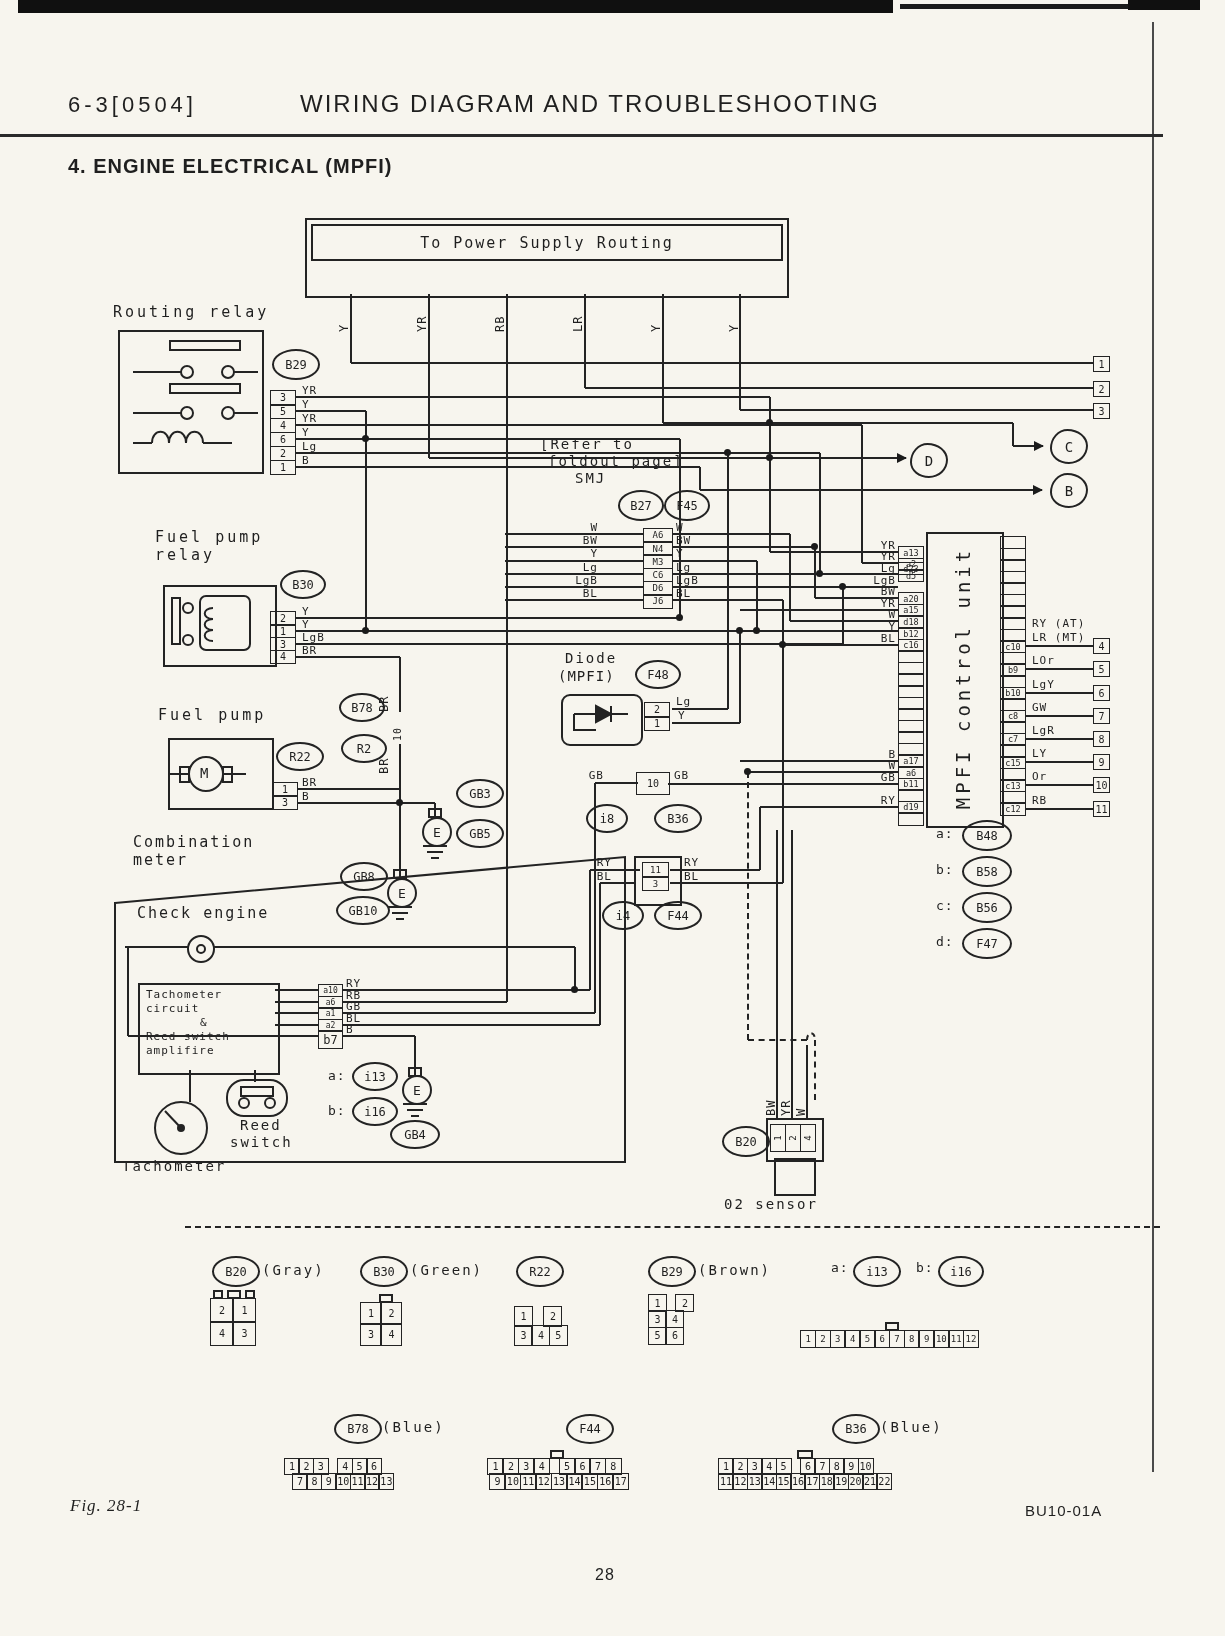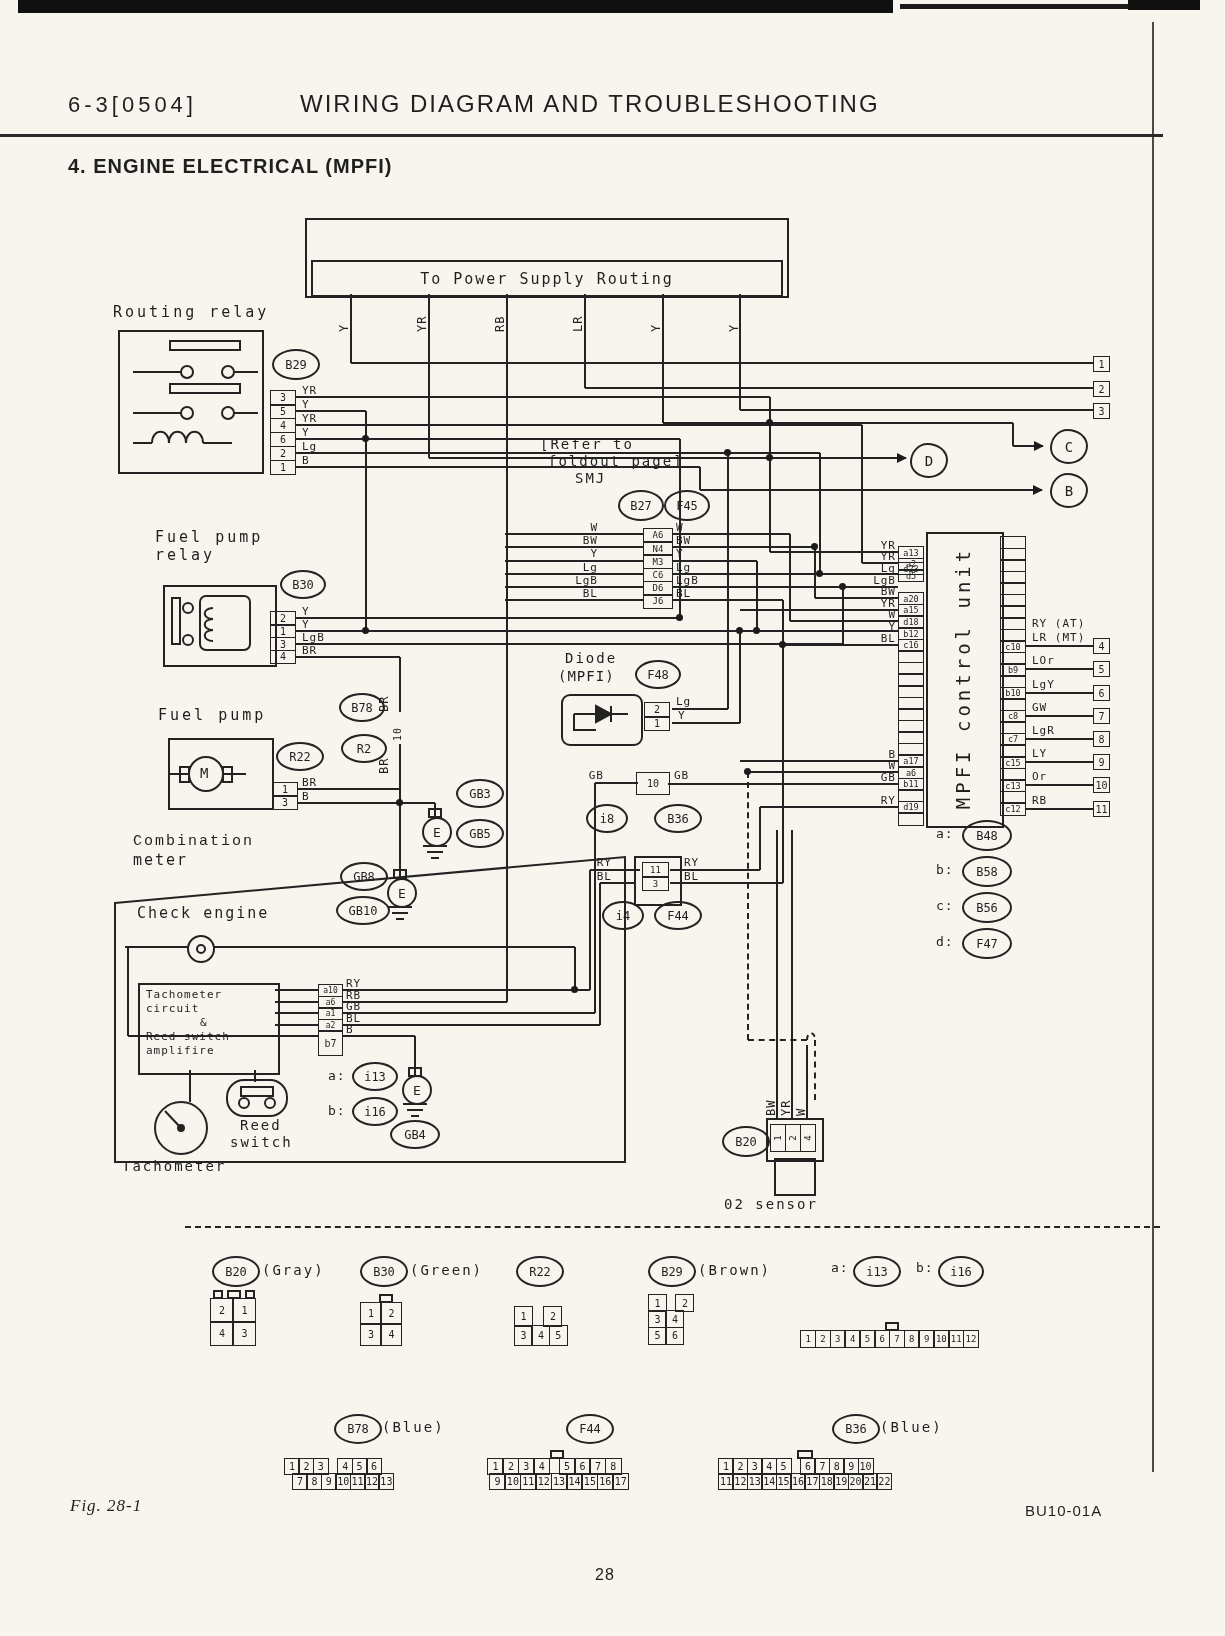--- a/index.html
+++ b/index.html
@@ -42,42 +42,42 @@
   <div class="abs" style="left:900px;top:4px;width:228px;height:5px;background:#1b1b1b;"></div>
   <div class="abs" style="left:1128px;top:0;width:72px;height:10px;background:#101010;"></div>
   <div class="abs" style="left:1152px;top:22px;width:2px;height:1450px;background:#4a4a4a;"></div>
 
   <div class="lbl hdr" style="left:68px;top:92px;font-size:22px;letter-spacing:4px;">6-3[0504]</div>
   <div class="lbl hdr" style="left:300px;top:90px;font-size:24px;letter-spacing:2px;">WIRING DIAGRAM AND TROUBLESHOOTING</div>
   <div class="abs" style="left:0;top:134px;width:1163px;height:3px;background:#2a2a2a;"></div>
   <div class="lbl hdr" style="left:68px;top:155px;font-size:20px;font-weight:bold;letter-spacing:1px;">4. ENGINE ELECTRICAL (MPFI)</div>
 
   <div class="box" style="left:305px;top:218px;width:480px;height:76px;"></div>
-  <div class="box" style="left:311px;top:224px;width:468px;height:33px;display:flex;align-items:center;justify-content:center;margin-top:36px;">
+  <div class="box" style="left:311px;top:224px;width:468px;height:33px;display:flex;align-items:center;justify-content:center;">
     <span class="lbl fs15" style="position:static;letter-spacing:2px;">To Power Supply Routing</span>
   </div>
 
   <div class="lbl fs15" style="left:113px;top:303px;letter-spacing:3px;">Routing relay</div>
   <div class="lbl fs15" style="left:155px;top:528px;letter-spacing:3px;">Fuel pump</div>
   <div class="lbl fs15" style="left:155px;top:546px;letter-spacing:3px;">relay</div>
   <div class="lbl fs15" style="left:158px;top:706px;letter-spacing:3px;">Fuel pump</div>
 
   <div class="box" style="left:118px;top:330px;width:142px;height:140px;"></div>
   <div class="box" style="left:163px;top:585px;width:110px;height:78px;"></div>
   <div class="box" style="left:168px;top:738px;width:102px;height:68px;"></div>
   <div class="lbl fs14" style="left:200px;top:765px;">M</div>
 
   <div class="lbl fs14" style="left:540px;top:436px;letter-spacing:2px;">[Refer to</div>
   <div class="lbl fs14" style="left:548px;top:453px;letter-spacing:2px;">foldout page]</div>
   <div class="lbl fs14" style="left:575px;top:470px;letter-spacing:2px;">SMJ</div>
 
   <div class="lbl fs14" style="left:565px;top:650px;letter-spacing:2px;">Diode</div>
   <div class="lbl fs14" style="left:558px;top:668px;letter-spacing:1px;">(MPFI)</div>
 
-  <div class="lbl fs15" style="left:133px;top:833px;letter-spacing:2px;font-family:Liberation Mono, monospace;">Combination</div>
+  <div class="lbl fs15" style="left:133px;top:833px;letter-spacing:2px;">Combination</div>
   <div class="lbl fs15" style="left:133px;top:851px;letter-spacing:2px;">meter</div>
   <div class="lbl fs15" style="left:137px;top:904px;letter-spacing:2px;">Check engine</div>
   <div class="box" style="left:138px;top:983px;width:138px;height:88px;"></div>
   <div class="lbl fs11" style="left:146px;top:988px;">Tachometer</div>
   <div class="lbl fs11" style="left:146px;top:1002px;">circuit</div>
   <div class="lbl fs11" style="left:200px;top:1016px;">&amp;</div>
   <div class="lbl fs11" style="left:146px;top:1030px;">Reed switch</div>
   <div class="lbl fs11" style="left:146px;top:1044px;">amplifire</div>
   <div class="lbl fs14" style="left:240px;top:1117px;letter-spacing:2px;">Reed</div>
   <div class="lbl fs14" style="left:230px;top:1134px;letter-spacing:2px;">switch</div>
@@ -327,21 +327,21 @@
       <div class="cell" style="left: 643px; top: 554.4px; width: 30px; height: 14.8px; font-size: 9px;">M3</div>
       <div class="cell" style="left: 643px; top: 567.6px; width: 30px; height: 14.8px; font-size: 9px;">C6</div>
       <div class="cell" style="left: 643px; top: 580.8px; width: 30px; height: 14.8px; font-size: 9px;">D6</div>
       <div class="cell" style="left: 643px; top: 594px; width: 30px; height: 14.8px; font-size: 9px;">J6</div>
       <div class="cell" style="left: 644px; top: 702px; width: 26px; height: 15.5px; font-size: 10px;">2</div>
       <div class="cell" style="left: 644px; top: 715.9px; width: 26px; height: 15.5px; font-size: 10px;">1</div>
       <div class="cell" style="left: 318px; top: 984px; width: 25px; height: 13.2px; font-size: 8px;">a10</div>
       <div class="cell" style="left: 318px; top: 995.6px; width: 25px; height: 13.2px; font-size: 8px;">a6</div>
       <div class="cell" style="left: 318px; top: 1007.2px; width: 25px; height: 13.2px; font-size: 8px;">a1</div>
       <div class="cell" style="left: 318px; top: 1018.8px; width: 25px; height: 13.2px; font-size: 8px;">a2</div>
-      <div class="cell" style="left: 318px; top: 1030.4px; width: 25px; height: 26px; font-size: 10px;">b7</div>
+      <div class="cell" style="left: 318px; top: 1030.4px; width: 25px; height: 19px; font-size: 12px;">b7</div>
       <div class="box" style="left: 634px; top: 856px; width: 44px; height: 46px;"></div>
       <div class="cell" style="left: 642px; top: 862px; width: 27px; height: 15.5px; font-size: 9px;">11</div>
       <div class="cell" style="left: 642px; top: 875.9px; width: 27px; height: 15.5px; font-size: 9px;">3</div>
       <div class="cell" style="left: 636px; top: 772px; width: 34px; height: 23px; font-size: 10px;">10</div>
       <div class="cell" style="left: 770px; top: 1124px; width: 16px; height: 28px; font-size: 9px;">
         <span class="rotd">1</span>
       </div>
       <div class="cell" style="left: 785px; top: 1124px; width: 16px; height: 28px; font-size: 9px;">
         <span class="rotd">2</span>
       </div>

